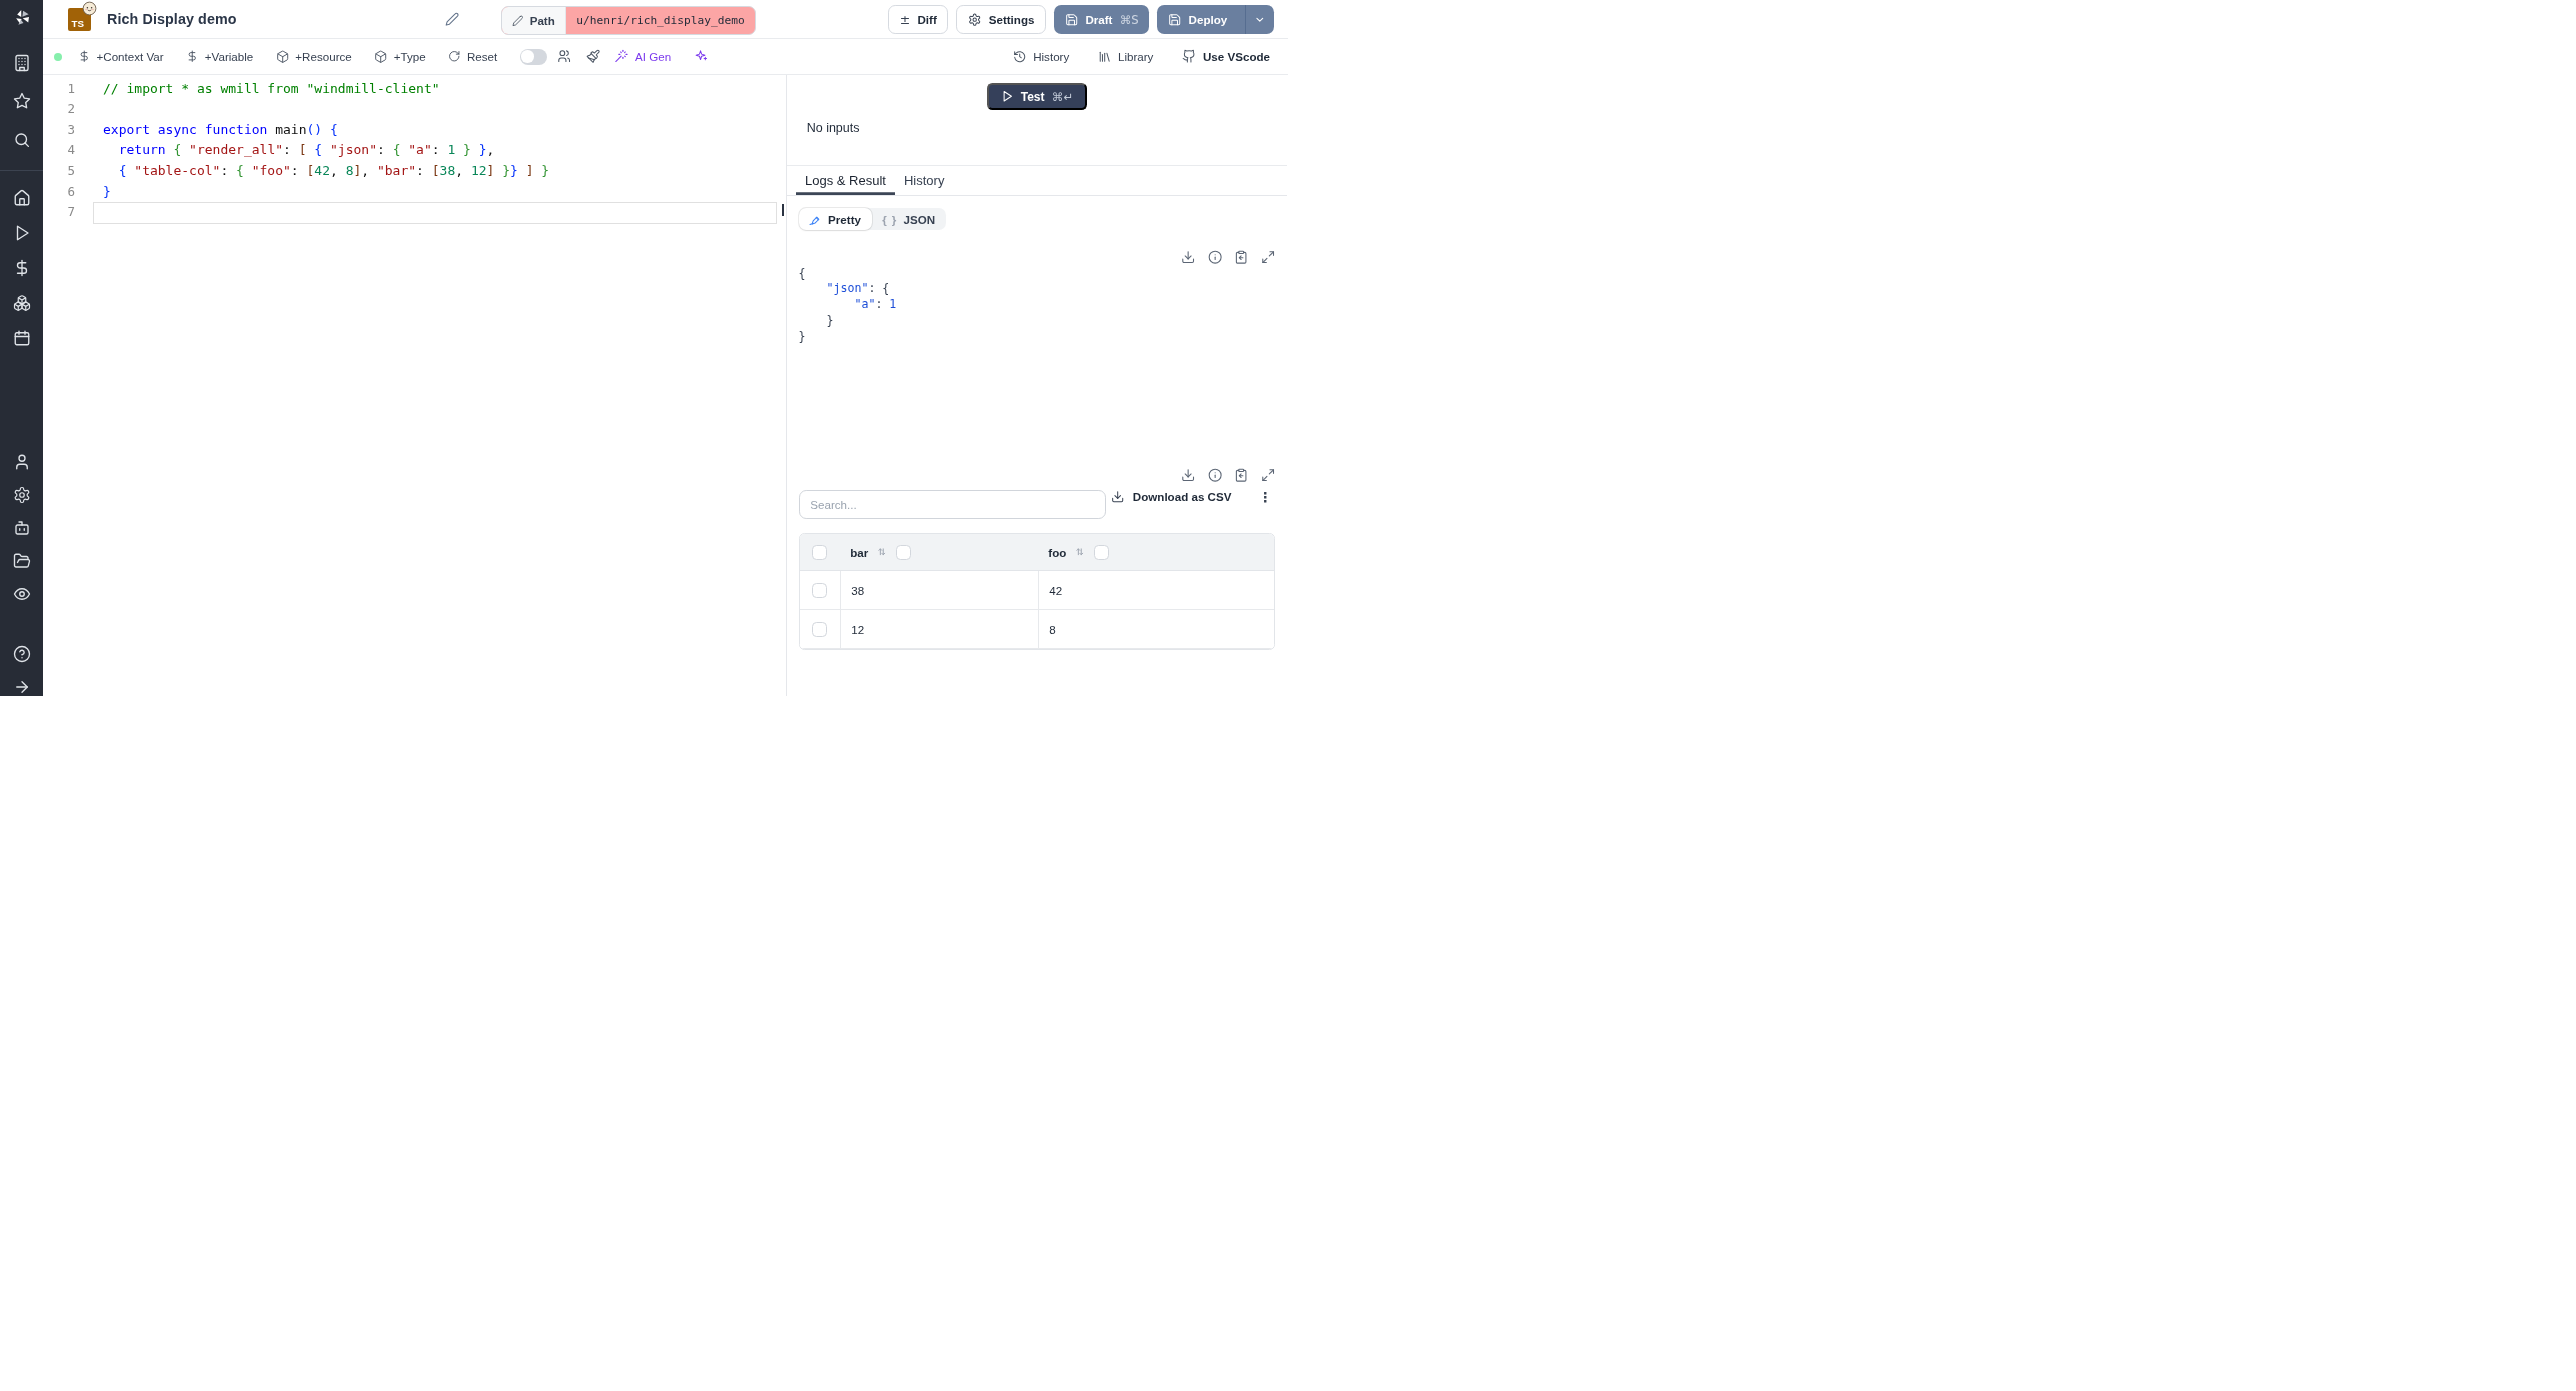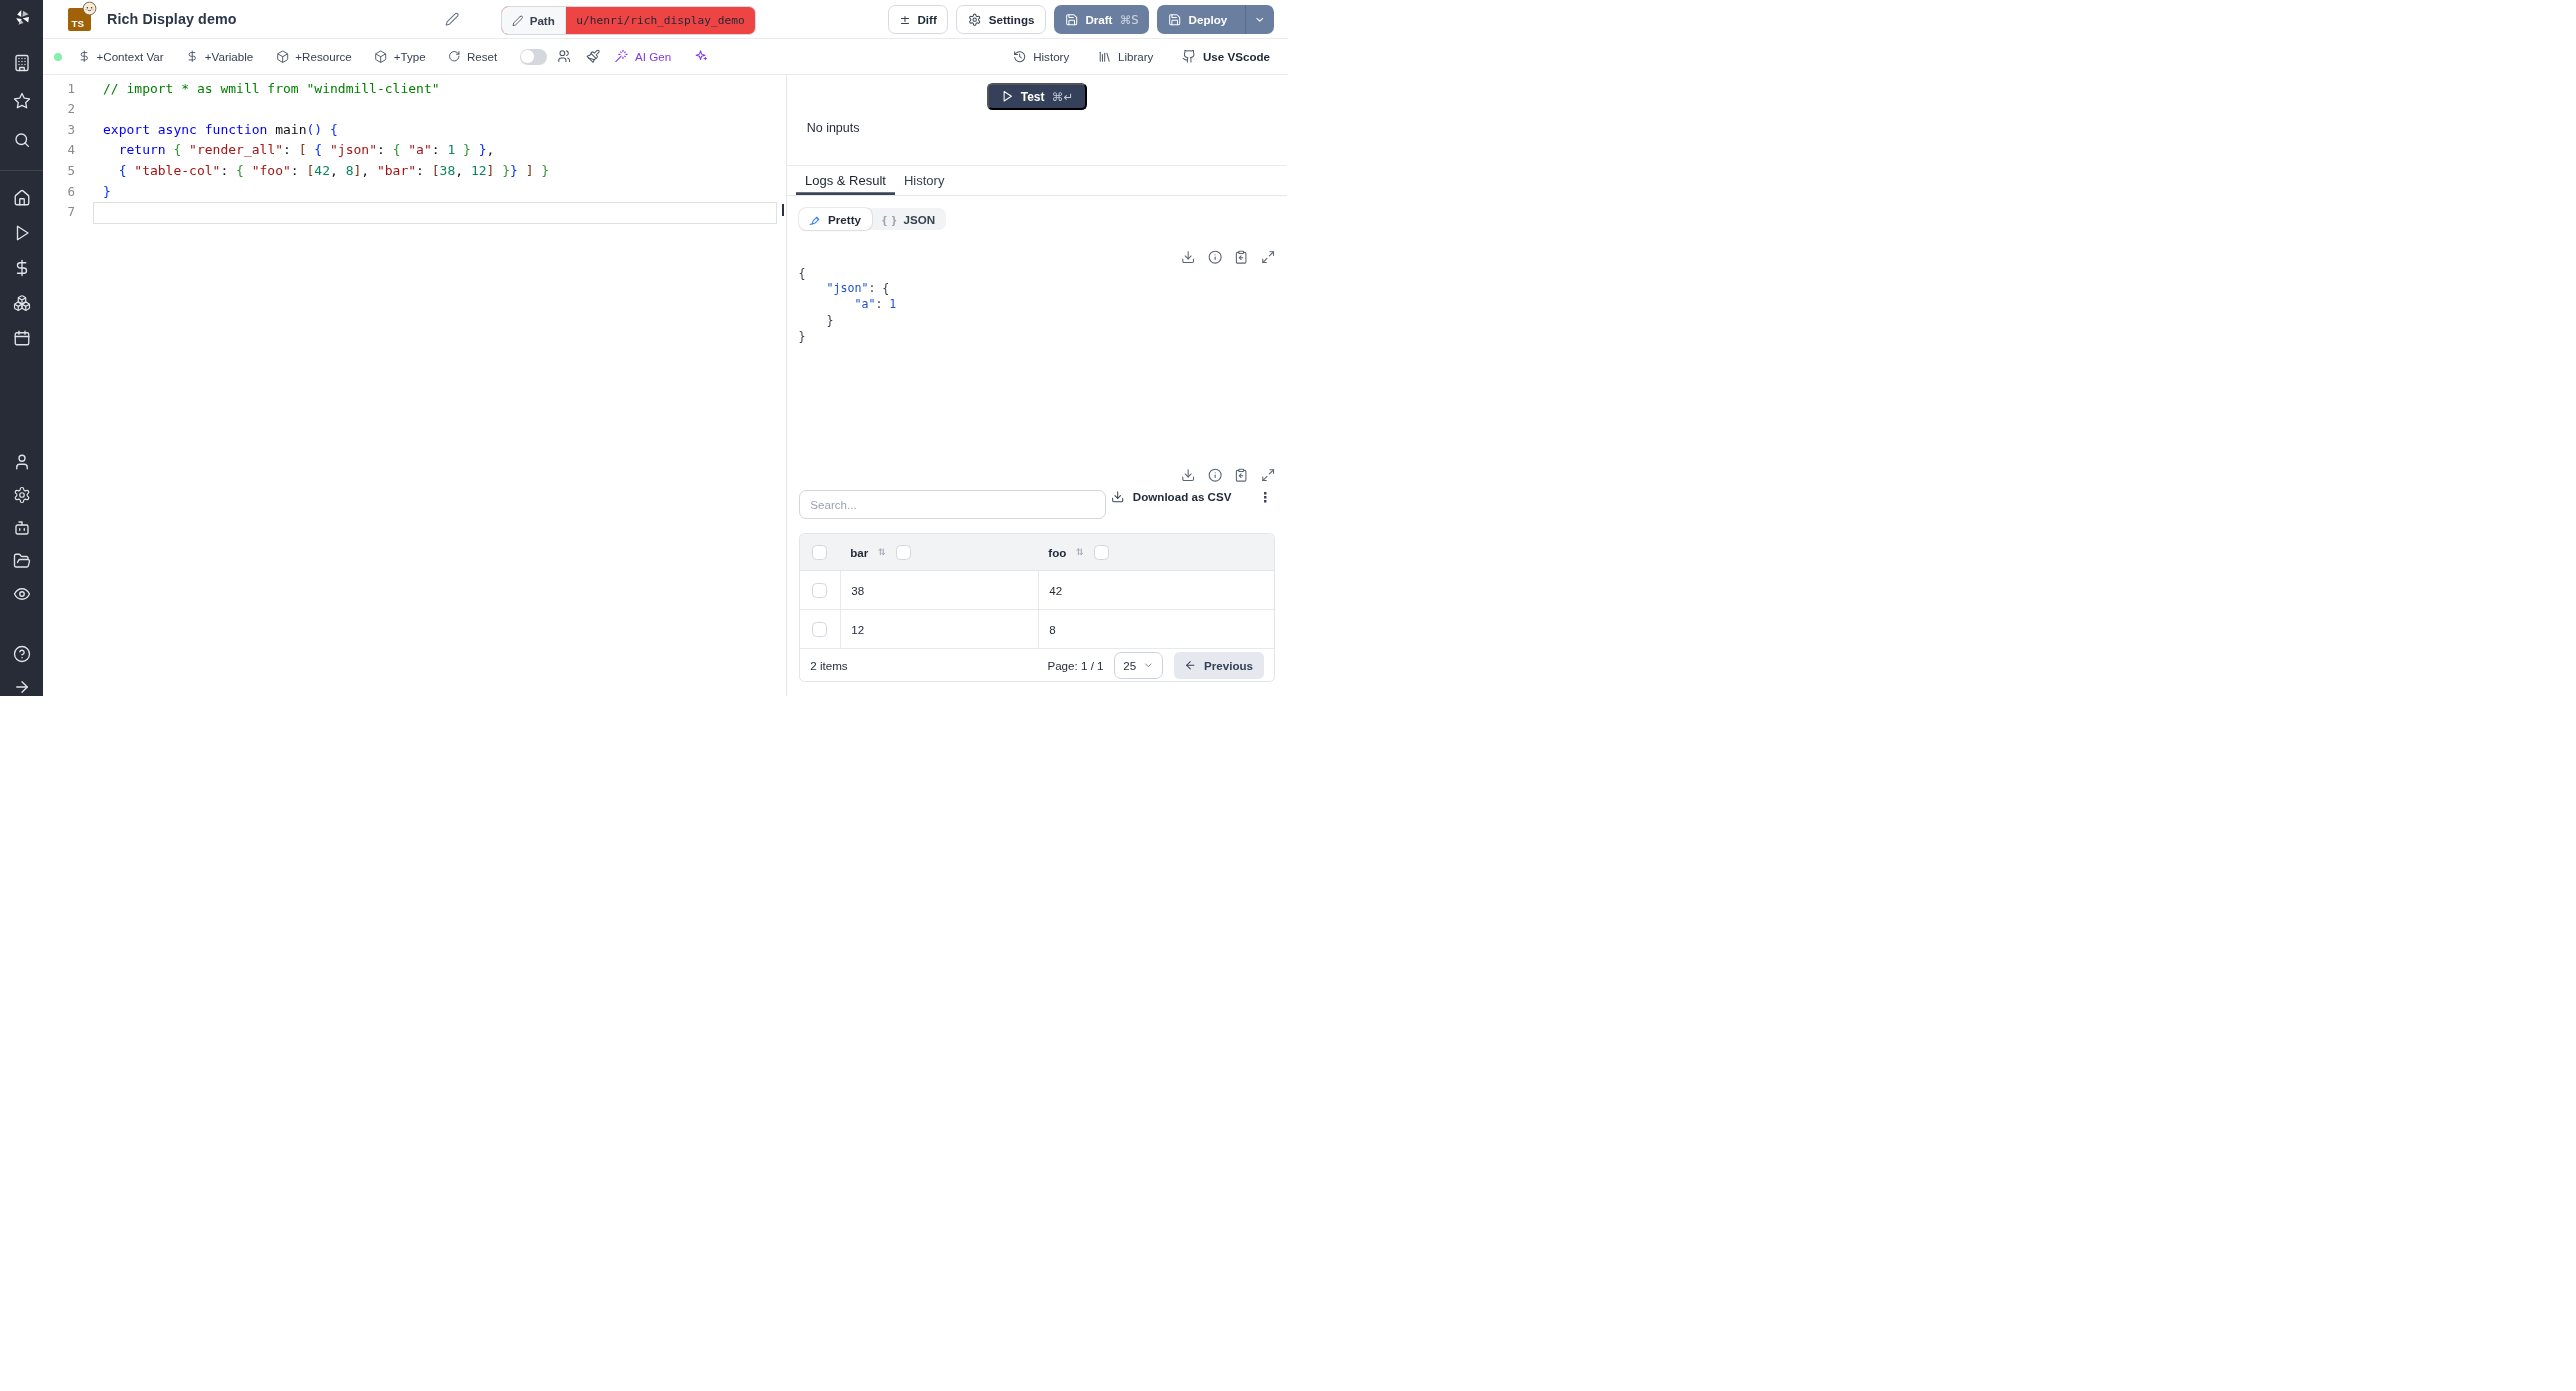--- a/index.html
+++ b/index.html
@@ -19,21 +19,21 @@
   .sb-g3{margin-top:106px;display:flex;flex-direction:column;gap:15px}
   .sb-g4{margin-top:42px;display:flex;flex-direction:column;gap:15px}
 
   
   .hdr{position:absolute;left:43px;top:0;width:1245px;height:39px;background:#fff;border-bottom:0.9px solid #e9ebee;box-sizing:border-box}
   .ts-badge{position:absolute;left:25px;top:8px;width:23px;height:23px;background:#a16207;border-radius:2px}
   .ts-badge .ts{position:absolute;left:3.6px;bottom:1.8px;color:#fff;font-weight:bold;font-size:9.8px}
   .ts-emoji{position:absolute;right:-6.3px;top:-7.2px;width:15px;height:15px}
   .hdr-title{position:absolute;left:64px;top:10.7px;font-size:14.3px;font-weight:bold;color:#2b3648;letter-spacing:0.1px}
   .pencil-btn{position:absolute;left:402px;top:11.6px;color:#64748b;cursor:pointer}
-  .path-group{position:absolute;left:458px;top:6.3px;height:27px;display:flex;align-items:stretch;border:0.9px solid #d6dae0;border-radius:7.2px;overflow:hidden;background:#ef4444;cursor:pointer}
+  .path-group{position:absolute;left:458px;top:6.3px;height:27px;display:flex;align-items:stretch;border:0.9px solid #d6dae0;border-radius:7.2px;overflow:hidden;background:#fca5a5;cursor:pointer}
   .path-left{display:flex;align-items:center;gap:6.3px;background:#f7f8f9;padding:0 9.8px;color:#374151;font-weight:600;border-right:0.9px solid #e5e7eb}
   .path-right{display:flex;align-items:center;padding:0 10.7px;font-family:"DejaVu Sans Mono","Liberation Mono",monospace;font-size:11.2px;color:#1f2937}
   .hdr-right{position:absolute;right:14.3px;top:5.4px;display:flex;gap:8px;align-items:center}
   .btn{display:flex;align-items:center;gap:7.2px;height:29px;padding:0 10.7px;border:0.9px solid #d6dae0;border-radius:7.2px;
        background:#fff;font-size:11.6px;font-weight:600;color:#1f2937;box-sizing:border-box;cursor:pointer}
   .btn .pm{font-family:"DejaVu Sans",sans-serif;font-size:12.5px;font-weight:normal;color:#374151}
   .btn-fill{background:#6a7f9f;border:none;color:#fff}
   .btn-fill .kbd{color:#dfe5ee;opacity:.85;font-weight:500;font-family:"DejaVu Sans",sans-serif}
   .btn-split{padding:0;overflow:hidden}
   .btn-split .main{display:flex;align-items:center;gap:7.2px;padding:0 10.7px;height:100%}
@@ -536,37 +536,18 @@
                 <span class="col-foo">42</span>
               </div>
               <div class="trow">
                 <span class="col-sel">
                   <span class="cb"></span>
                 </span>
                 <span class="col-bar">12</span>
                 <span class="col-foo">8</span>
               </div>
             </div>
-          <div class="tfoot">
-            <span>2 items</span>
-            <span class="right">
-              <span>Page: 1 / 1</span>
-              <span class="psel">
-                <span>25</span>
-                <svg class="ic" style="width:10.7px;height:10.7px;color:#64748b" viewBox="0 0 24 24" fill="none" stroke="currentColor" stroke-width="2" stroke-linecap="round" stroke-linejoin="round">
-                    <path d="m6 9 6 6 6-6"></path>
-                  </svg>
-              </span>
-              <span class="prev-btn">
-                <svg class="ic" style="width:12.5px;height:12.5px" viewBox="0 0 24 24" fill="none" stroke="currentColor" stroke-width="2" stroke-linecap="round" stroke-linejoin="round">
-                    <path d="M19 12H5"></path>
-                    <path d="m12 19-7-7 7-7"></path>
-                  </svg>
-                <span>Previous</span>
-              </span>
-            </span>
-          </div>
         </div>
       </div>
     </div>
   </div>
 </div>
 
 
 </body></html>

